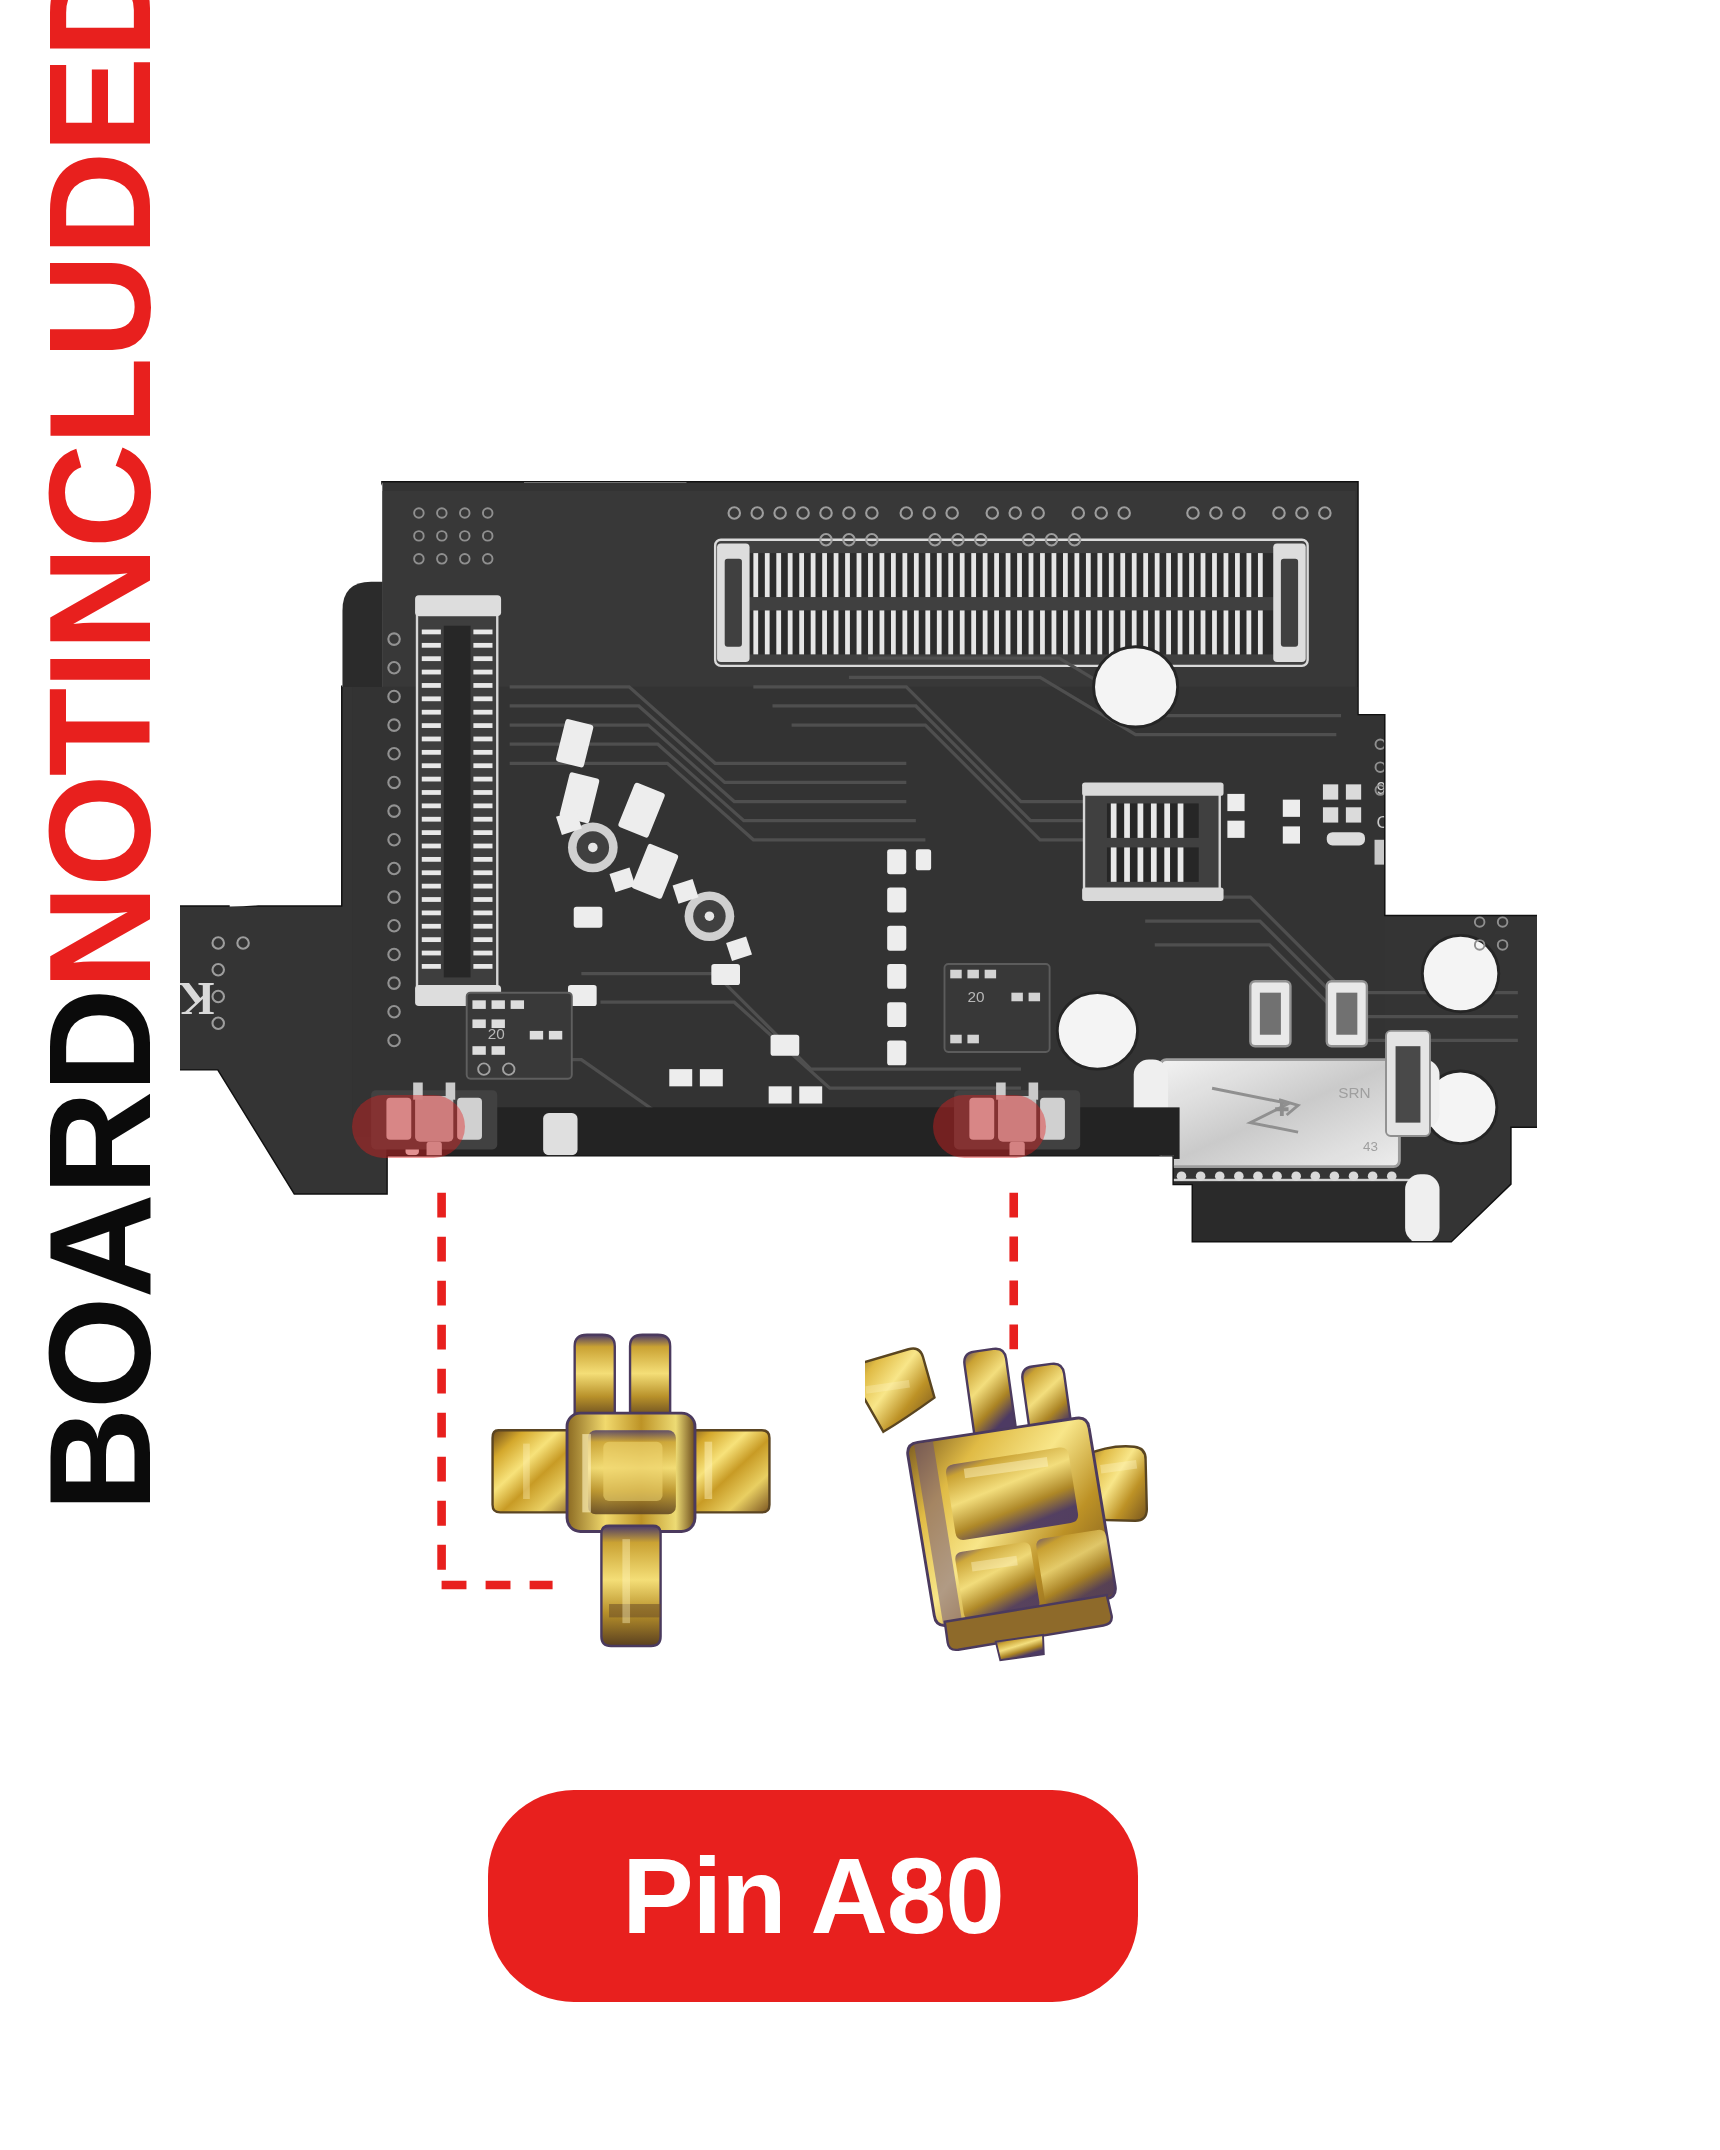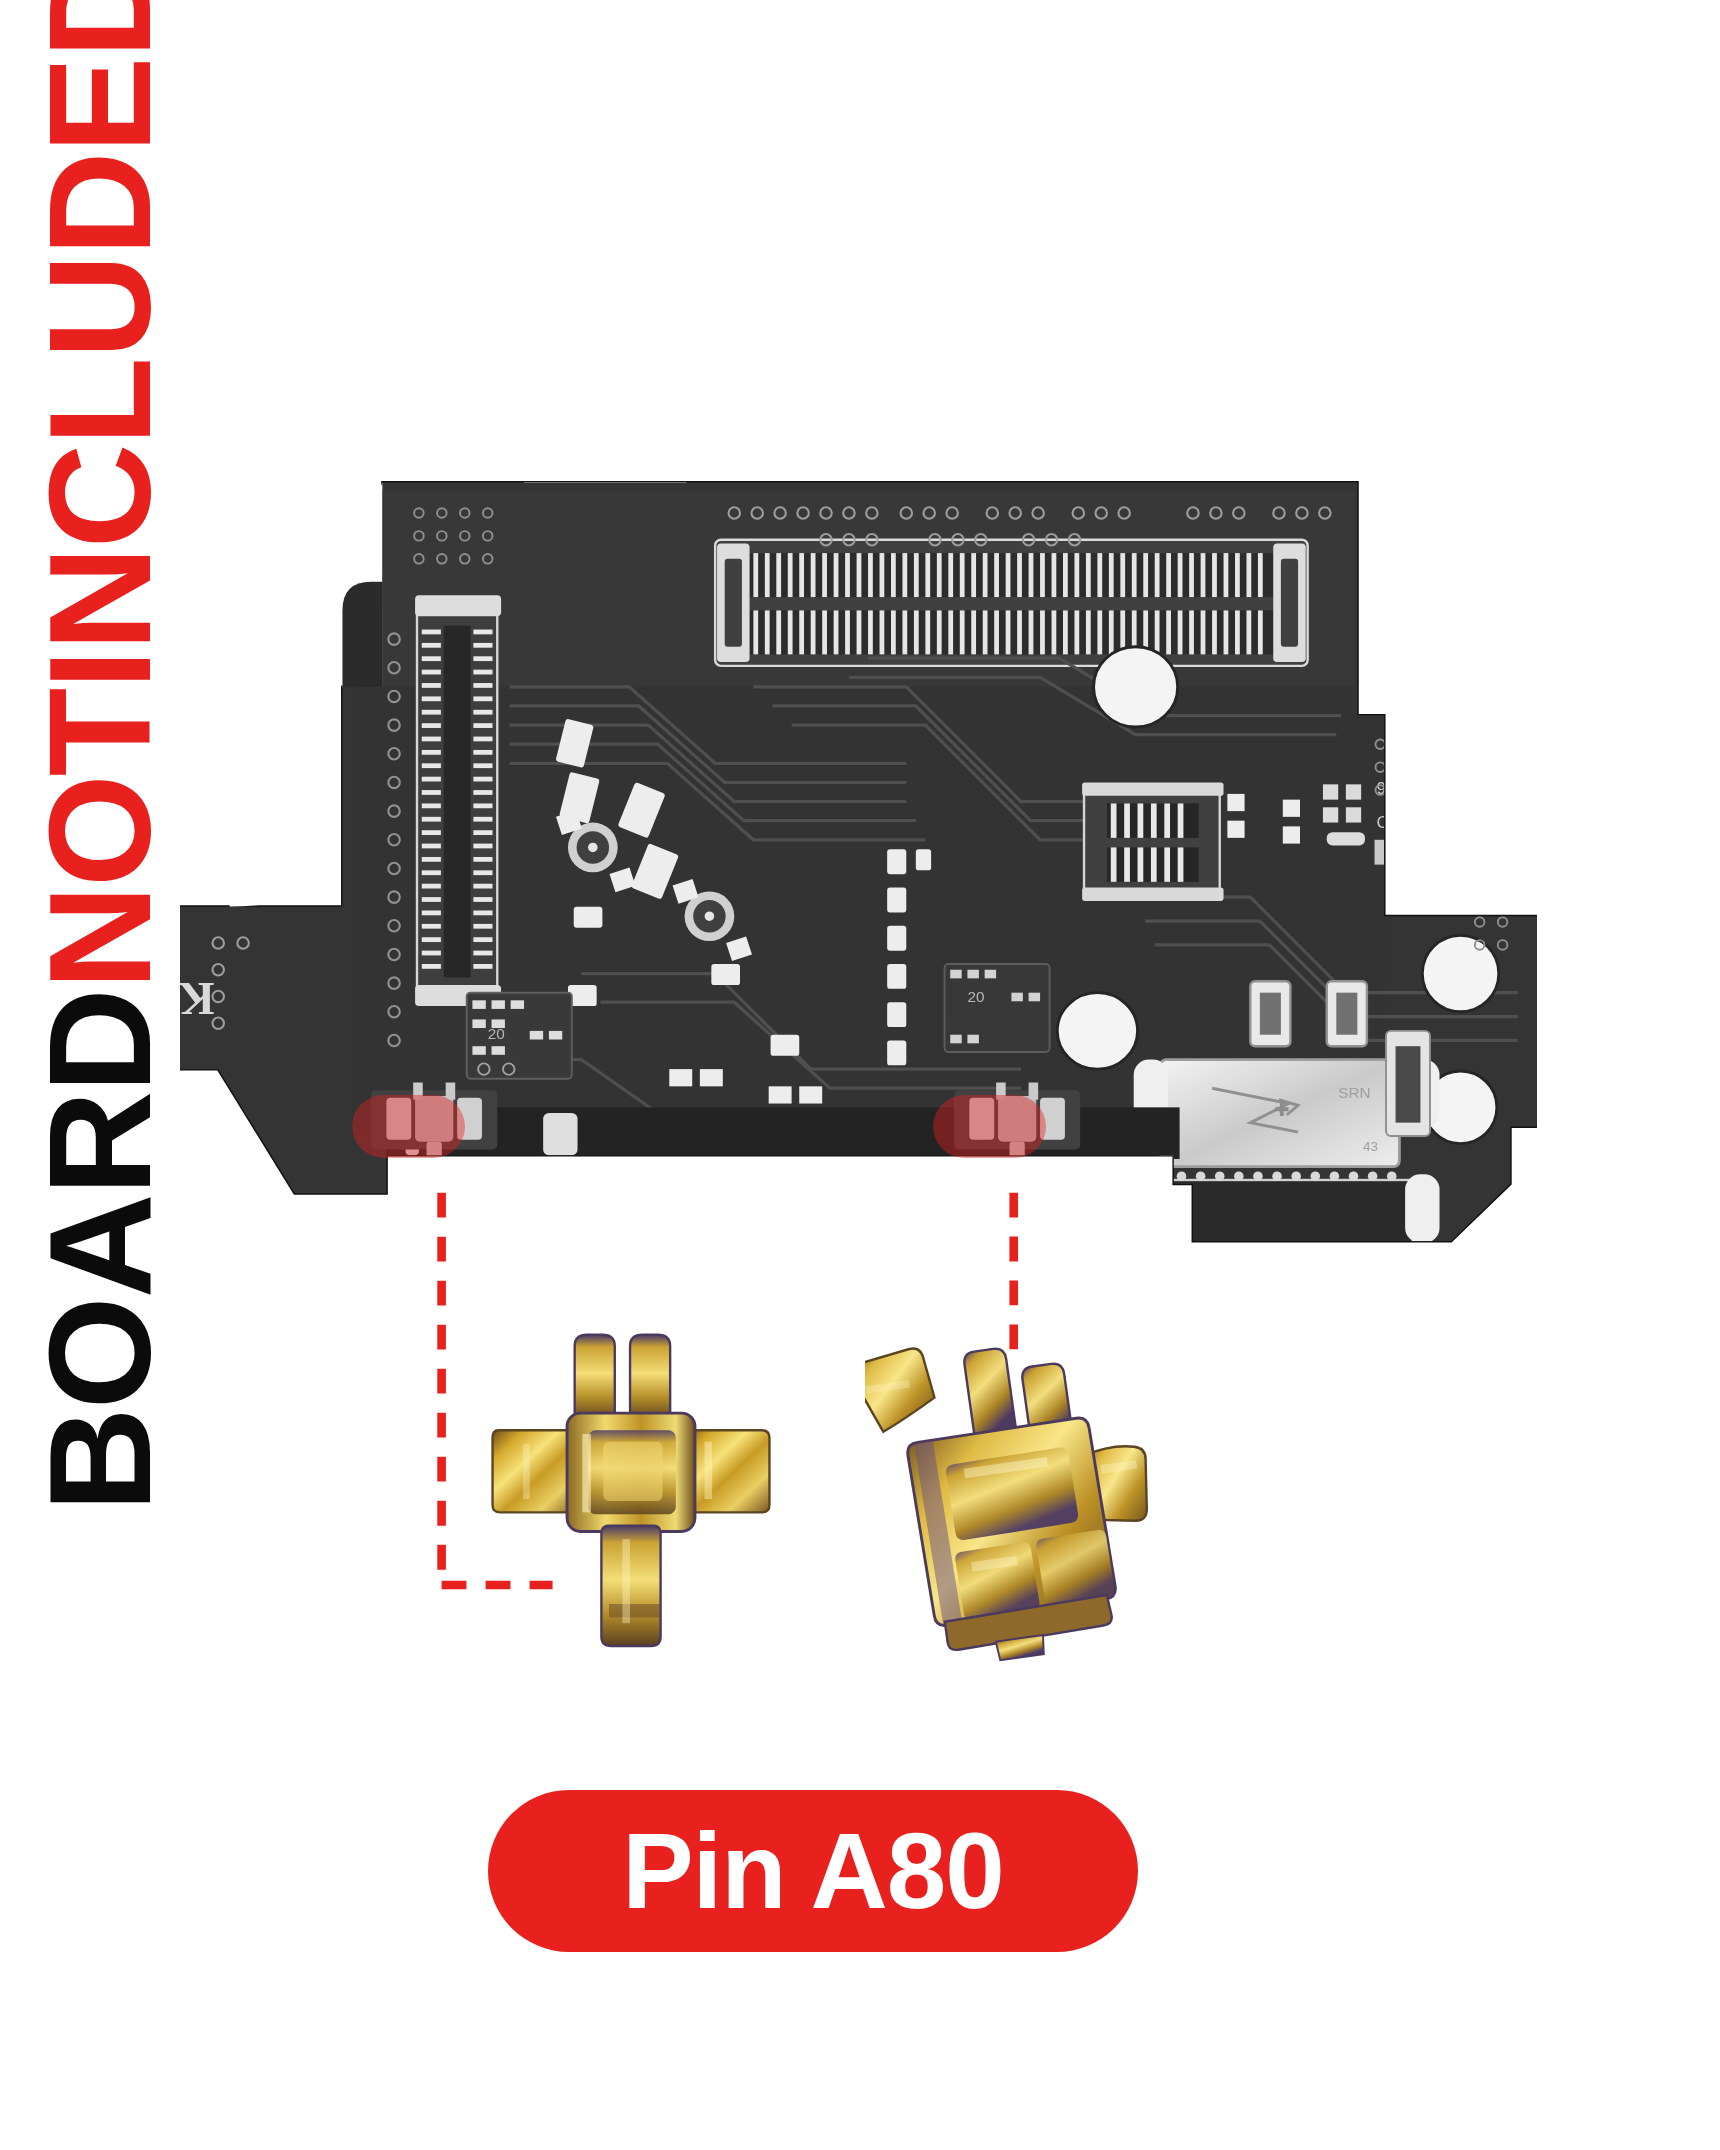--- a/index.html
+++ b/index.html
@@ -62,21 +62,21 @@
   #pin-photo-right{
     position:absolute; left:865px; top:1333px;
     width:315px; height:358px;
   }
   .pin-photo svg{ display:block; width:100%; height:100%; }
 
   
   #part-badge{
     position:absolute;
     left:488px; top:1790px;
-    width:650px; height:162px;
+    width:650px; height:212px;
     background:#e8201e;
     border-radius:86px;
     display:flex; align-items:center; justify-content:center;
   }
   #part-badge .label{
     color:#ffffff;
     font-size:107px;
     font-weight:bold;
     letter-spacing:-1px;
     line-height:1;

